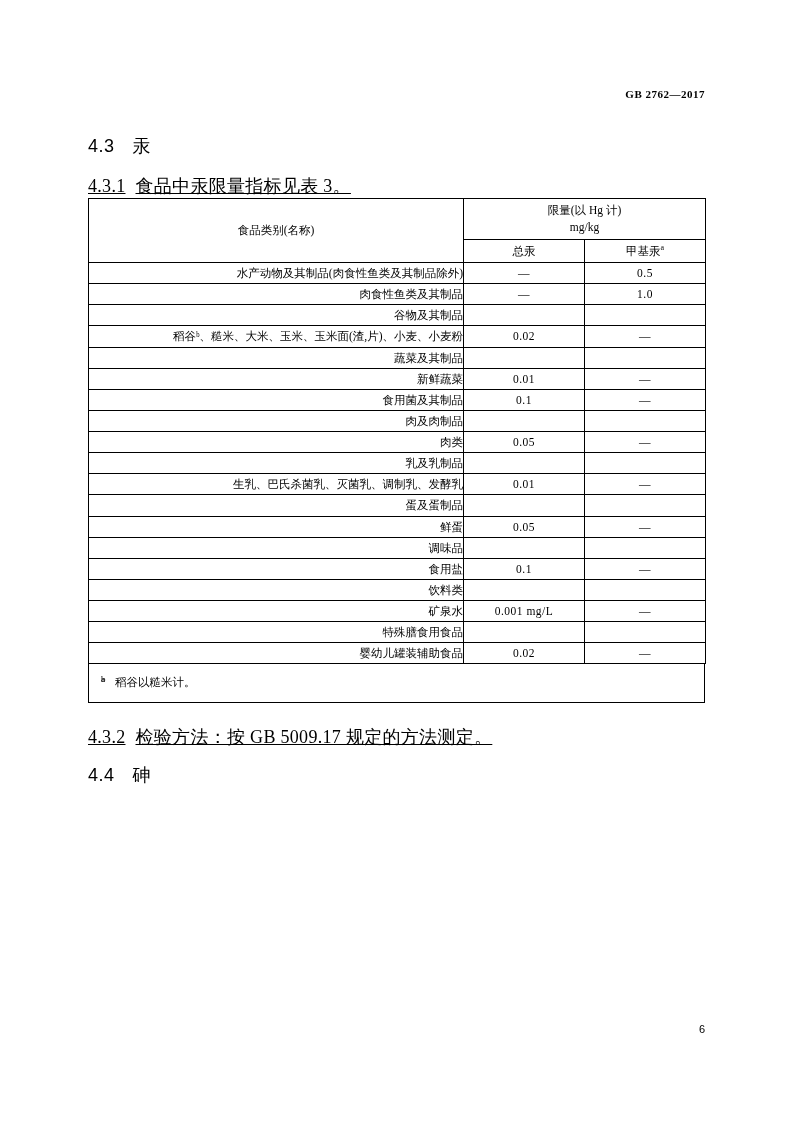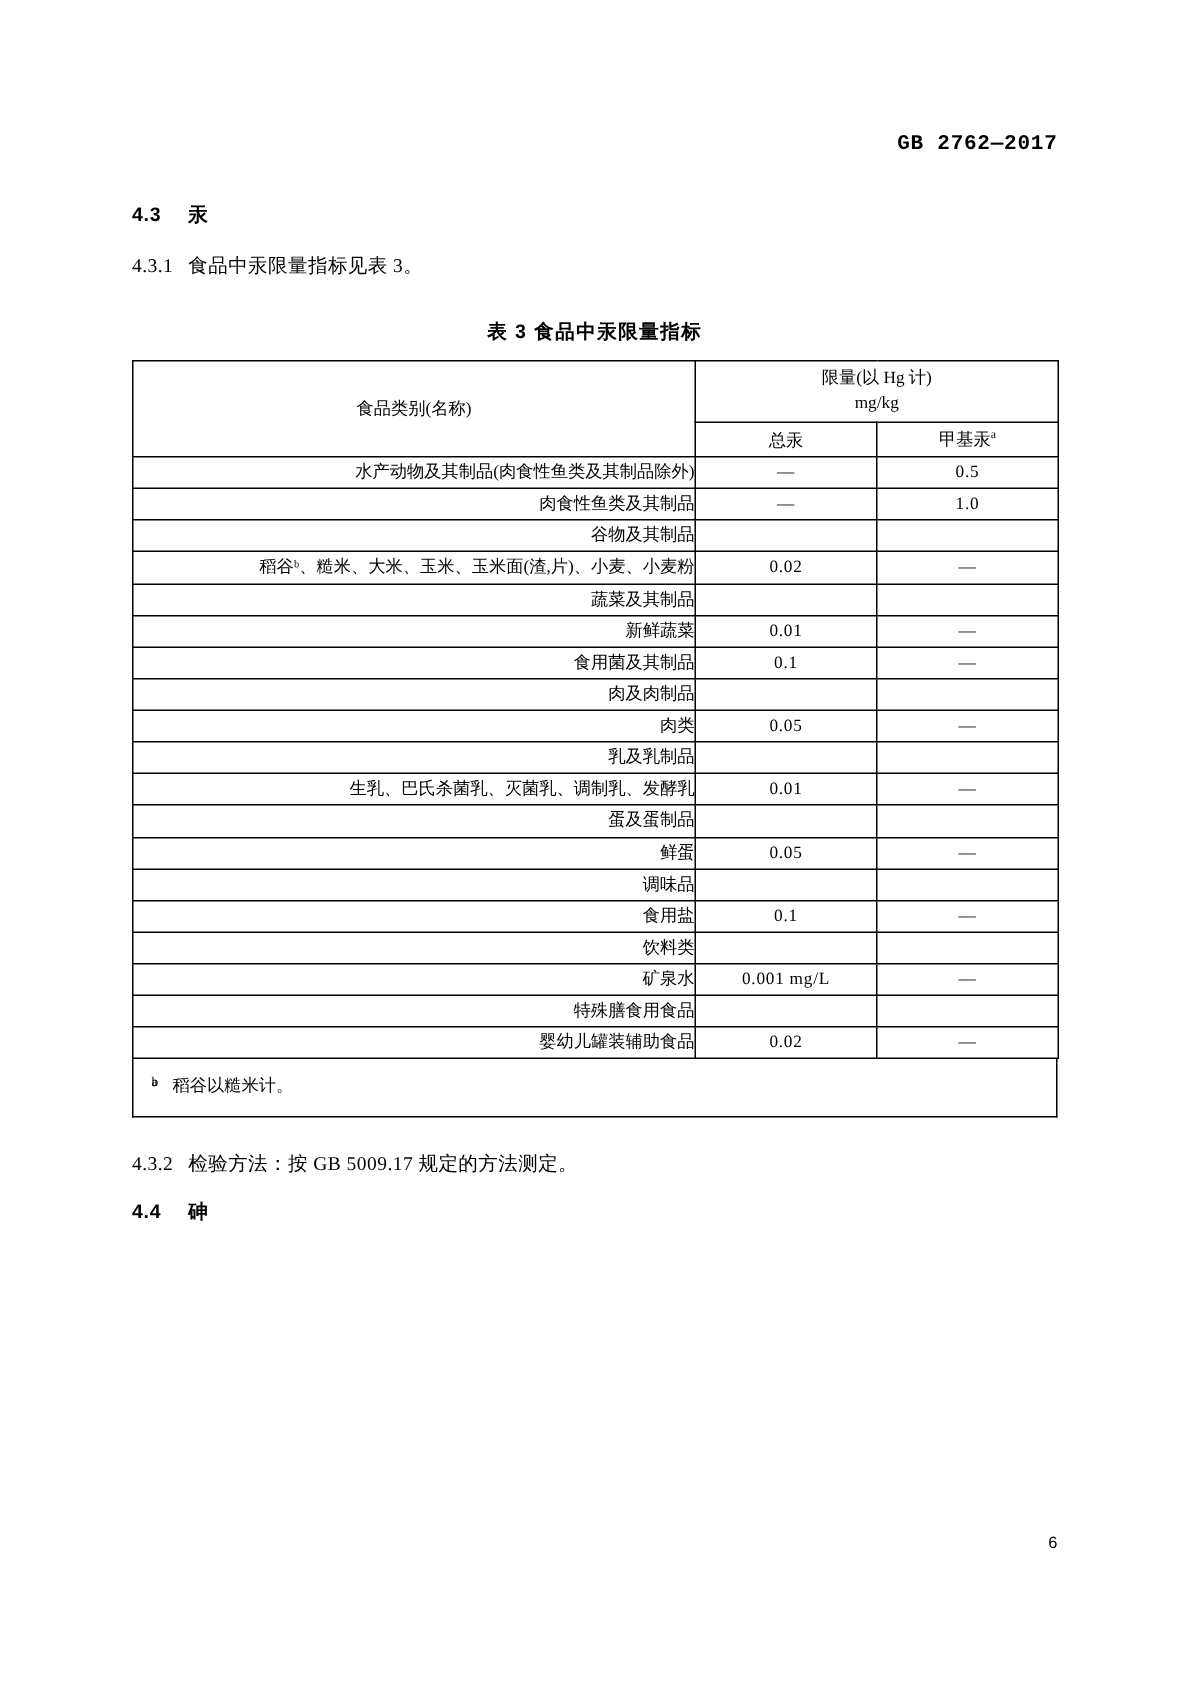--- a/index.html
+++ b/index.html
@@ -18,46 +18,47 @@
     position: absolute;
     left: 0; top: 0;
     width: 793px;
     height: 1123px;
     box-sizing: border-box;
   }
   .header {
     position: absolute;
     right: 88px;
     top: 88px;
-    font-family: Liberation Mono, monospace;
-    font-size: 14px;
+    font-family: Liberation Serif, serif;
+    font-size: 11px;
     letter-spacing: 0.5px;
     font-weight: bold;
   }
   .header .std-no {
     font-weight: bold;
   }
   .content {
     position: absolute;
     left: 88px;
     top: 120px;
     width: 617px;
   }
   .clause-head {
     font-family: "Liberation Sans", sans-serif;
-    font-weight: bold;
-    font-size: 13px;
+    font-weight: normal;
+    font-size: 18px;
     margin: 14px 0 0 0;
     letter-spacing: 0.5px;
   }
   .clause-head .num { margin-right: 18px; }
   .para {
-    font-size: 13px;
+    font-size: 18px;
     margin: 16px 0 0 0;
     letter-spacing: 0.3px;
+    text-decoration: underline;
   }
   .para .num { margin-right: 10px; }
   .table-title {
     text-align: center;
     font-family: "Liberation Sans", sans-serif;
     font-weight: bold;
     font-size: 13px;
     margin: 26px 0 10px 0;
     letter-spacing: 1px;
   }
@@ -139,21 +140,20 @@
   <div class="content">
 
     <div class="clause-head">
       <span class="num">4.3</span><span>汞</span>
     </div>
 
     <div class="para">
       <span class="num">4.3.1</span><span>食品中汞限量指标见表 3。</span>
     </div>
 
-    <div class="table-title">表 3   食品中汞限量指标</div>
 
     <table class="limits">
       <colgroup>
         <col style="width:375px">
         <col style="width:121px">
         <col style="width:121px">
       </colgroup>
       <thead>
         <tr>
           <th class="th-cat" rowspan="2">食品类别(名称)</th>

